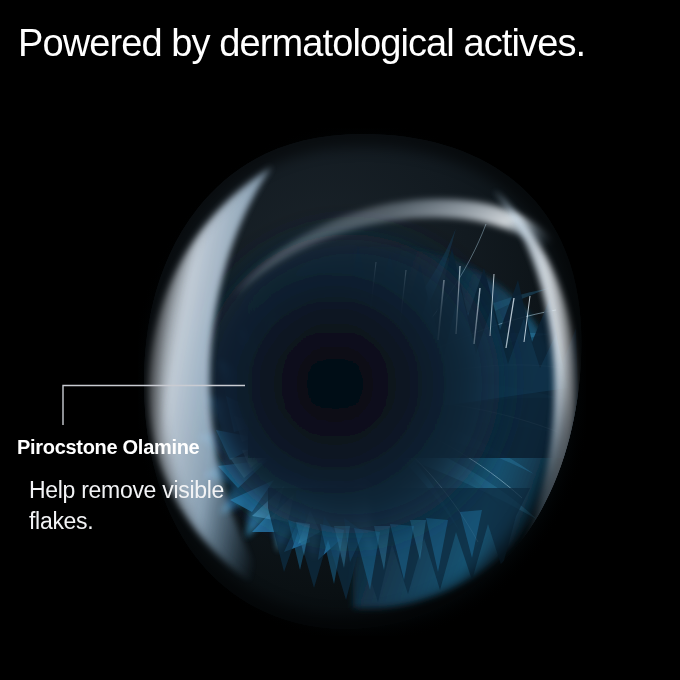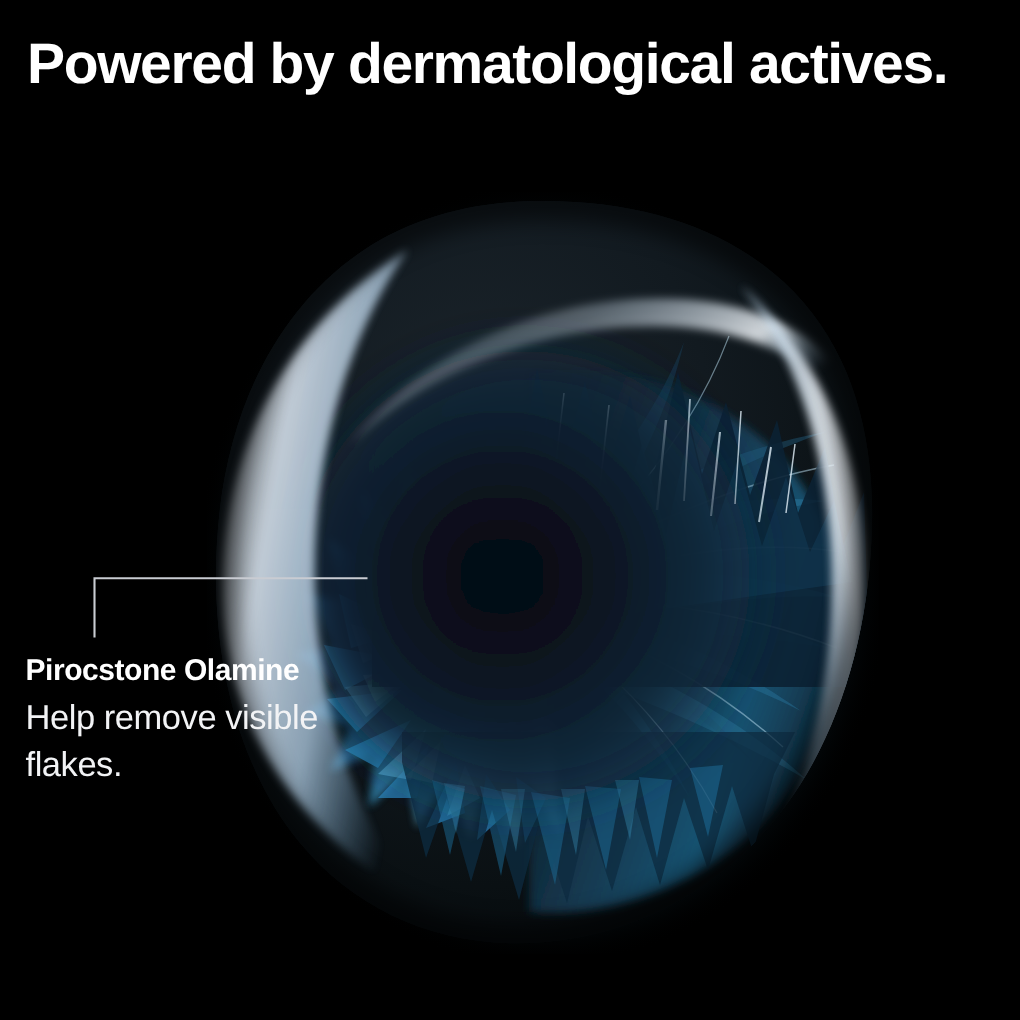--- a/index.html
+++ b/index.html
@@ -19,21 +19,21 @@
   }
 
   
   .headline {
     position: absolute;
     left: 18px;
     top: 19px;
     width: 620px;
     color: #ffffff;
     font-family: "Liberation Sans", sans-serif;
-    font-weight: bold;
+    font-weight: normal;
     font-size: 38px;
     line-height: 48px;
     letter-spacing: -0.9px;
     white-space: pre-line;
     margin: 0;
   }
 
   
   .orb-wrap {
     position: absolute;
@@ -72,21 +72,21 @@
     margin: 0;
   }
   .caption-body {
     color: #f2f3f5;
     font-family: "Liberation Sans", sans-serif;
     font-weight: normal;
     font-size: 23px;
     line-height: 31px;
     letter-spacing: -0.3px;
     white-space: pre-line;
-    margin: 0;
+    margin: 12px;
   }
 </style>
 </head>
 <body>
 
 <div class="stage">
 
   <h1 class="headline">Powered by dermatological actives.</h1>
 
   <div class="orb-wrap">

